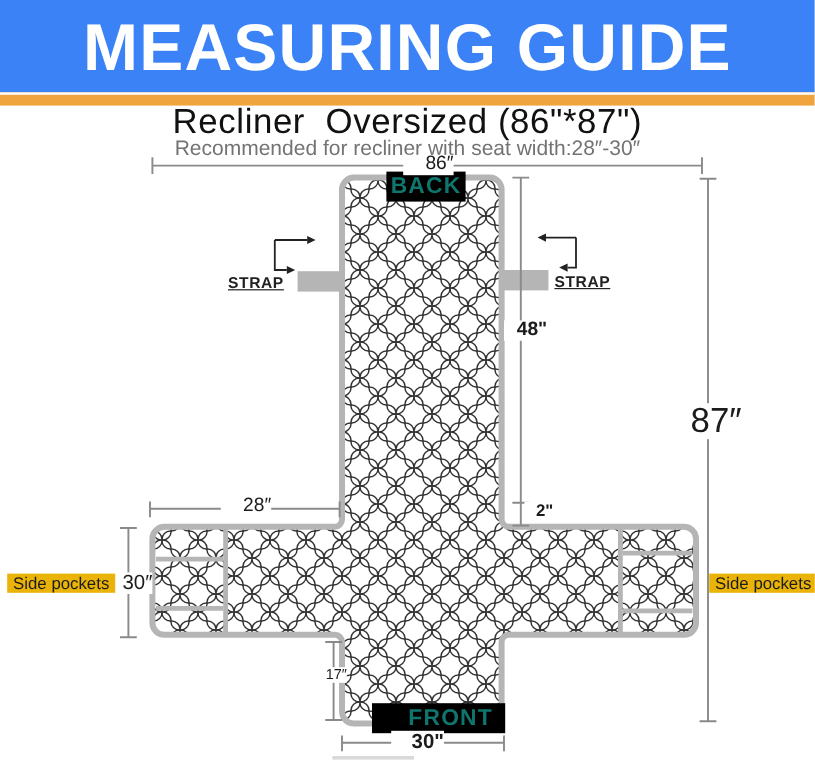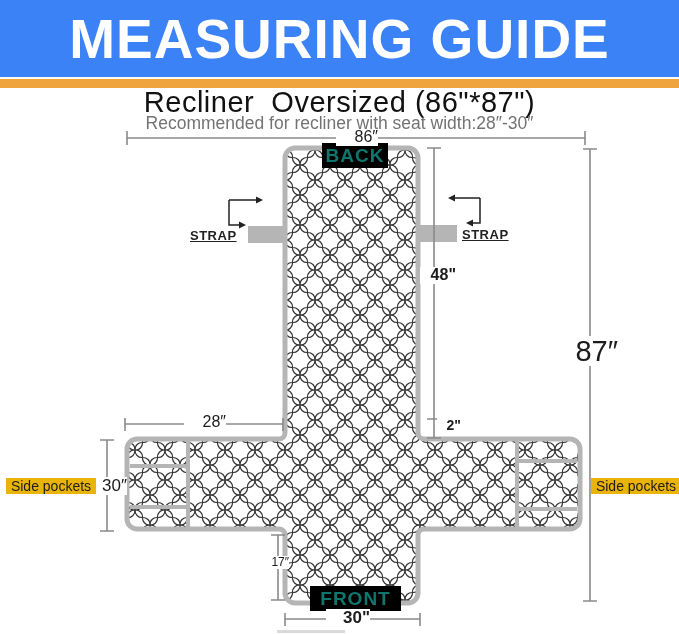--- a/index.html
+++ b/index.html
@@ -30,21 +30,21 @@
   }
   
   .diagram-svg{position:absolute;left:0;top:0;}
   
   .name-box{
     position:absolute;background:#000000;color:#0f766e;
     display:flex;align-items:center;justify-content:center;
     font-weight:bold;font-size:19px;letter-spacing:1px;
   }
   .back-box{left:322px;top:143px;width:66px;height:25px;}
-  .front-box{left:310px;top:586px;width:91px;height:25px;}
+  .front-box{left:310px;top:586px;width:91px;height:25px;padding-left:20px;}
   
   .lbl{position:absolute;color:#1c1c1c;text-align:right;background:#ffffff;line-height:1.05;}
   .dim86{left:336px;top:129px;width:42px;font-size:16px;}
   .dim87{left:572px;top:336px;width:46px;font-size:29px;}
   .dim48{left:420px;top:267px;width:36px;font-size:16px;font-weight:bold;}
   .dim2{left:437px;top:418px;width:24px;font-size:14px;font-weight:bold;}
   .dim28{left:184px;top:414px;width:42px;font-size:16px;}
   .dim20{left:87px;top:477px;width:40px;font-size:17px;}
   .dim17{left:249px;top:536px;width:40px;font-size:12px;margin-top:20px;}
   .dim30{left:326px;top:609px;width:44px;font-size:17px;font-weight:bold;}

